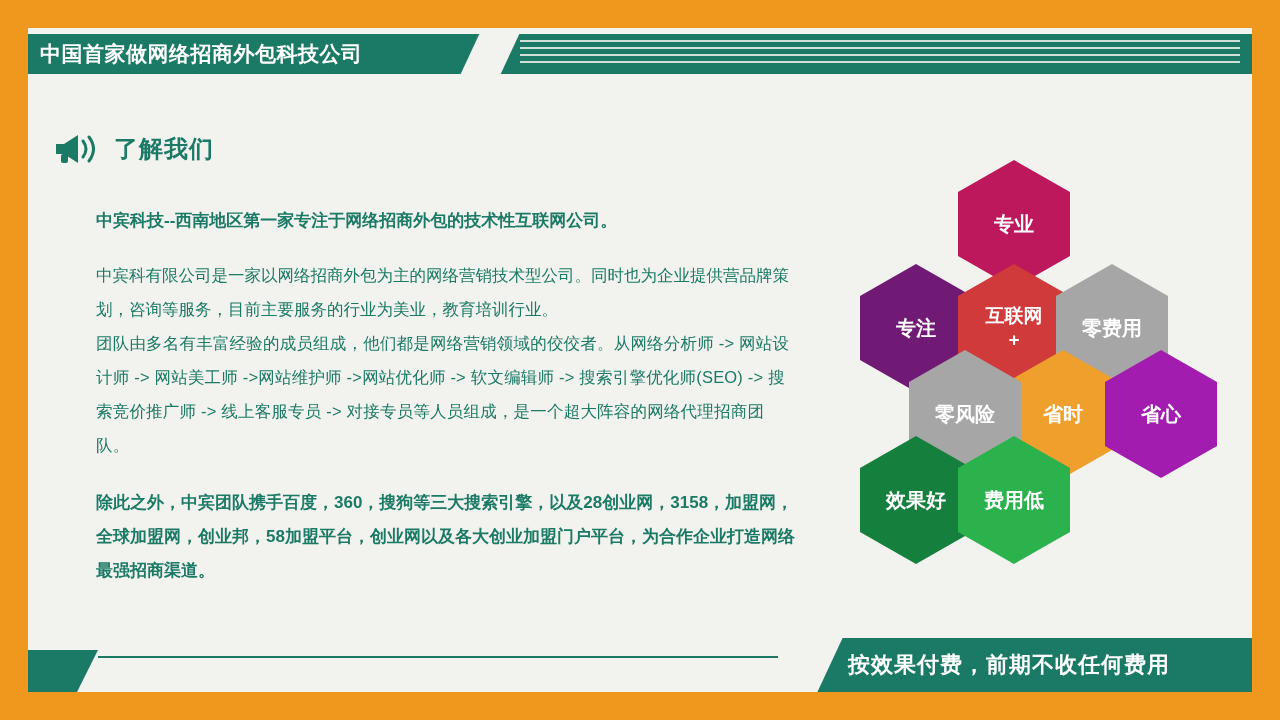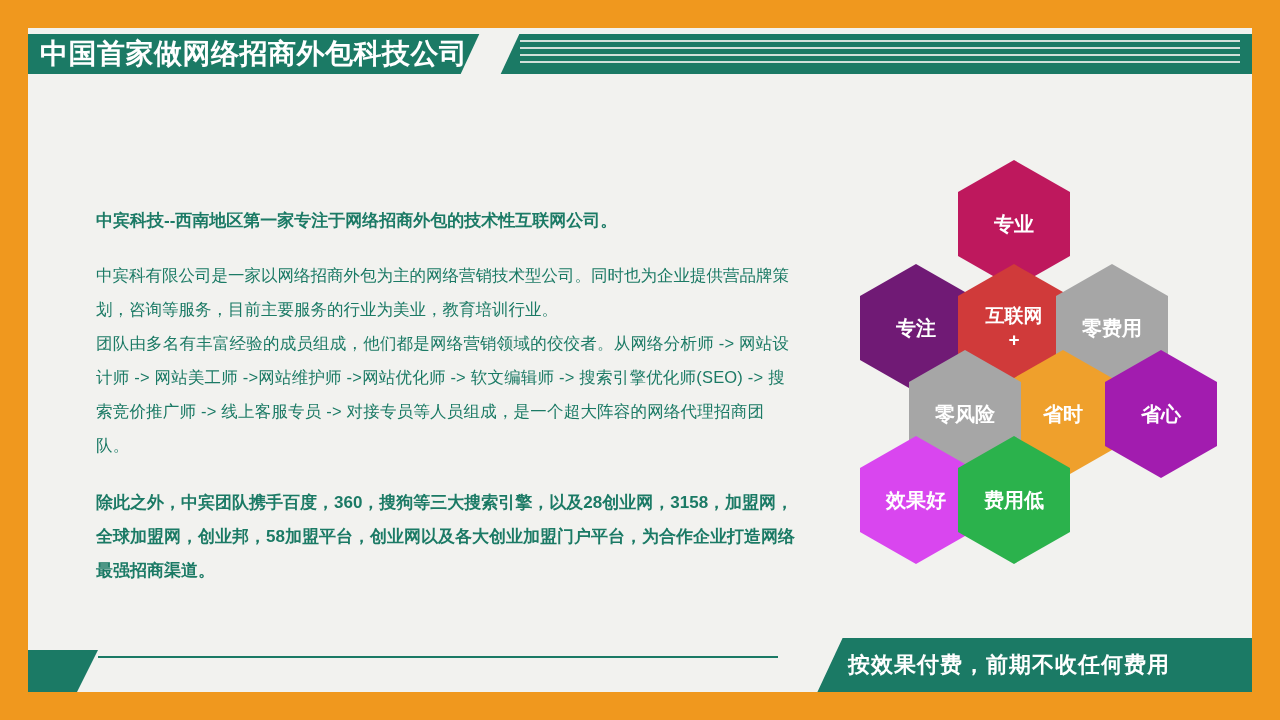--- a/index.html
+++ b/index.html
@@ -45,21 +45,21 @@
     height: 6px;
     background: #F2F2EF;
   }
   .header-title {
     position: absolute;
     left: 40px;
     top: 36px;
     height: 36px;
     line-height: 36px;
     color: #FFFFFF;
-    font-size: 28px;
+    font-size: 21px;
     font-weight: bold;
     letter-spacing: 0.5px;
     white-space: nowrap;
     z-index: 6;
   }
   
   .header-notch {
     position: absolute;
     left: 470px;
     top: 34px;
@@ -226,20 +226,31 @@
   <div class="header-bar"></div>
   <div class="header-thin-lines">
     <div class="ln" style="top:0px"></div>
     <div class="ln" style="top:7px"></div>
     <div class="ln" style="top:14px"></div>
     <div class="ln" style="top:21px"></div>
   </div>
   <div class="header-notch"></div>
   <div class="header-title">中国首家做网络招商外包科技公司</div>
 
+  <div class="section-head">
+    <span class="megaphone">
+      <svg width="44" height="34" viewBox="0 0 44 34">
+        <path d="M4 12 L4 22 L12 22 L26 31 L26 3 L12 12 Z" fill="#1B7A65"></path>
+        <rect x="9" y="22" width="7" height="9" rx="2" fill="#1B7A65"></rect>
+        <path d="M31 9 q6 8 0 16" stroke="#1B7A65" stroke-width="3" fill="none" stroke-linecap="round"></path>
+        <path d="M37 5 q9 12 0 24" stroke="#1B7A65" stroke-width="3" fill="none" stroke-linecap="round"></path>
+      </svg>
+    </span>
+    <span class="section-title">了解我们</span>
+  </div>
 
   <div class="body-col">
     <div class="lead">中宾科技--西南地区第一家专注于网络招商外包的技术性互联网公司。</div>
     <p class="para">中宾科有限公司是一家以网络招商外包为主的网络营销技术型公司。同时也为企业提供营品牌策划，咨询等服务，目前主要服务的行业为美业，教育培训行业。</p>
     <p class="para loose">团队由多名有丰富经验的成员组成，他们都是网络营销领域的佼佼者。从网络分析师 -&gt; 网站设计师 -&gt; 网站美工师 -&gt;网站维护师 -&gt;网站优化师 -&gt; 软文编辑师 -&gt; 搜索引擎优化师(SEO) -&gt; 搜索竞价推广师 -&gt; 线上客服专员 -&gt; 对接专员等人员组成，是一个超大阵容的网络代理招商团队。</p>
     <div class="closing">除此之外，中宾团队携手百度，360，搜狗等三大搜索引擎，以及28创业网，3158，加盟网，全球加盟网，创业邦，58加盟平台，创业网以及各大创业加盟门户平台，为合作企业打造网络最强招商渠道。</div>
   </div>
 
   <div class="hex-wrap">
     <div class="hex" style="left: 138px; top: 0px; background: #be185d;">
@@ -256,21 +267,21 @@
       </div>
     <div class="hex" style="left: 187px; top: 190px; background: rgb(239, 160, 44);">
         <span>省时</span>
       </div>
     <div class="hex" style="left: 89px; top: 190px; background: rgb(166, 166, 166);">
         <span>零风险</span>
       </div>
     <div class="hex" style="left: 285px; top: 190px; background: #a21caf;">
         <span>省心</span>
       </div>
-    <div class="hex" style="left: 40px; top: 276px; background: #d946ef;">
+    <div class="hex" style="left: 40px; top: 276px; background: #15803d;">
         <span>效果好</span>
       </div>
     <div class="hex" style="left: 138px; top: 276px; background: rgb(43, 178, 76);">
         <span>费用低</span>
       </div>
   </div>
 
   <div class="bottom-left-deco">
     <div class="wedge"></div>
     <div class="rule"></div>

